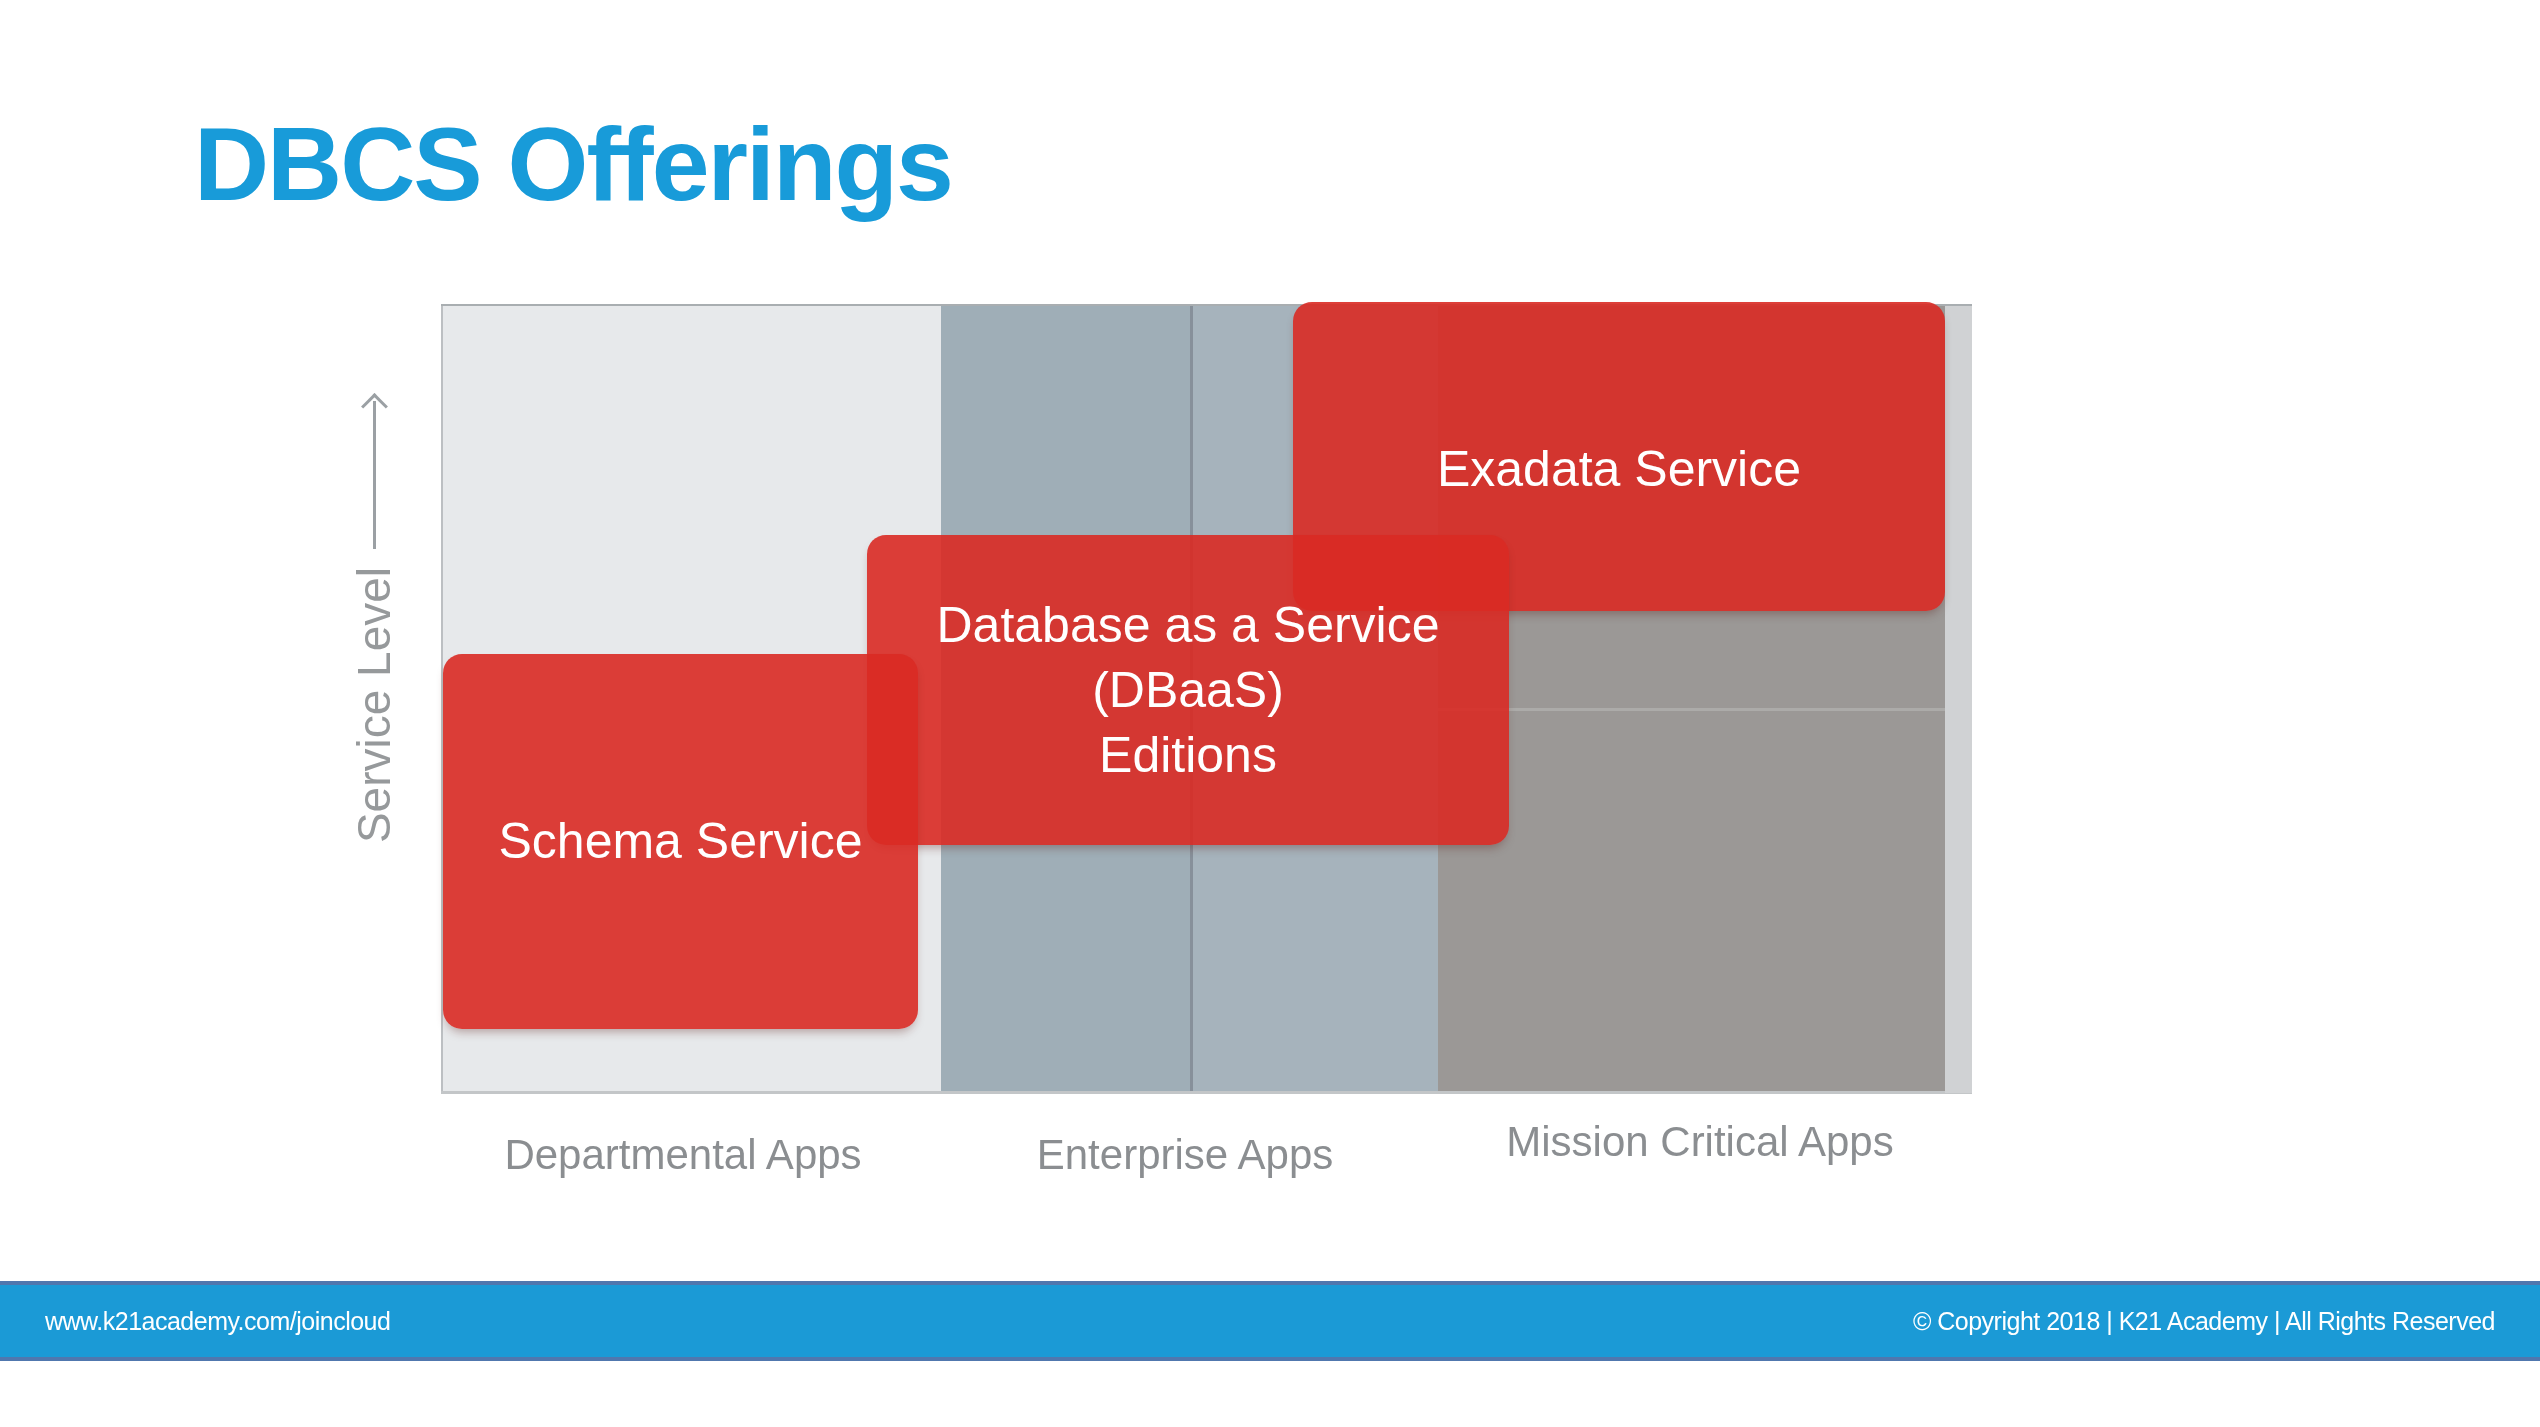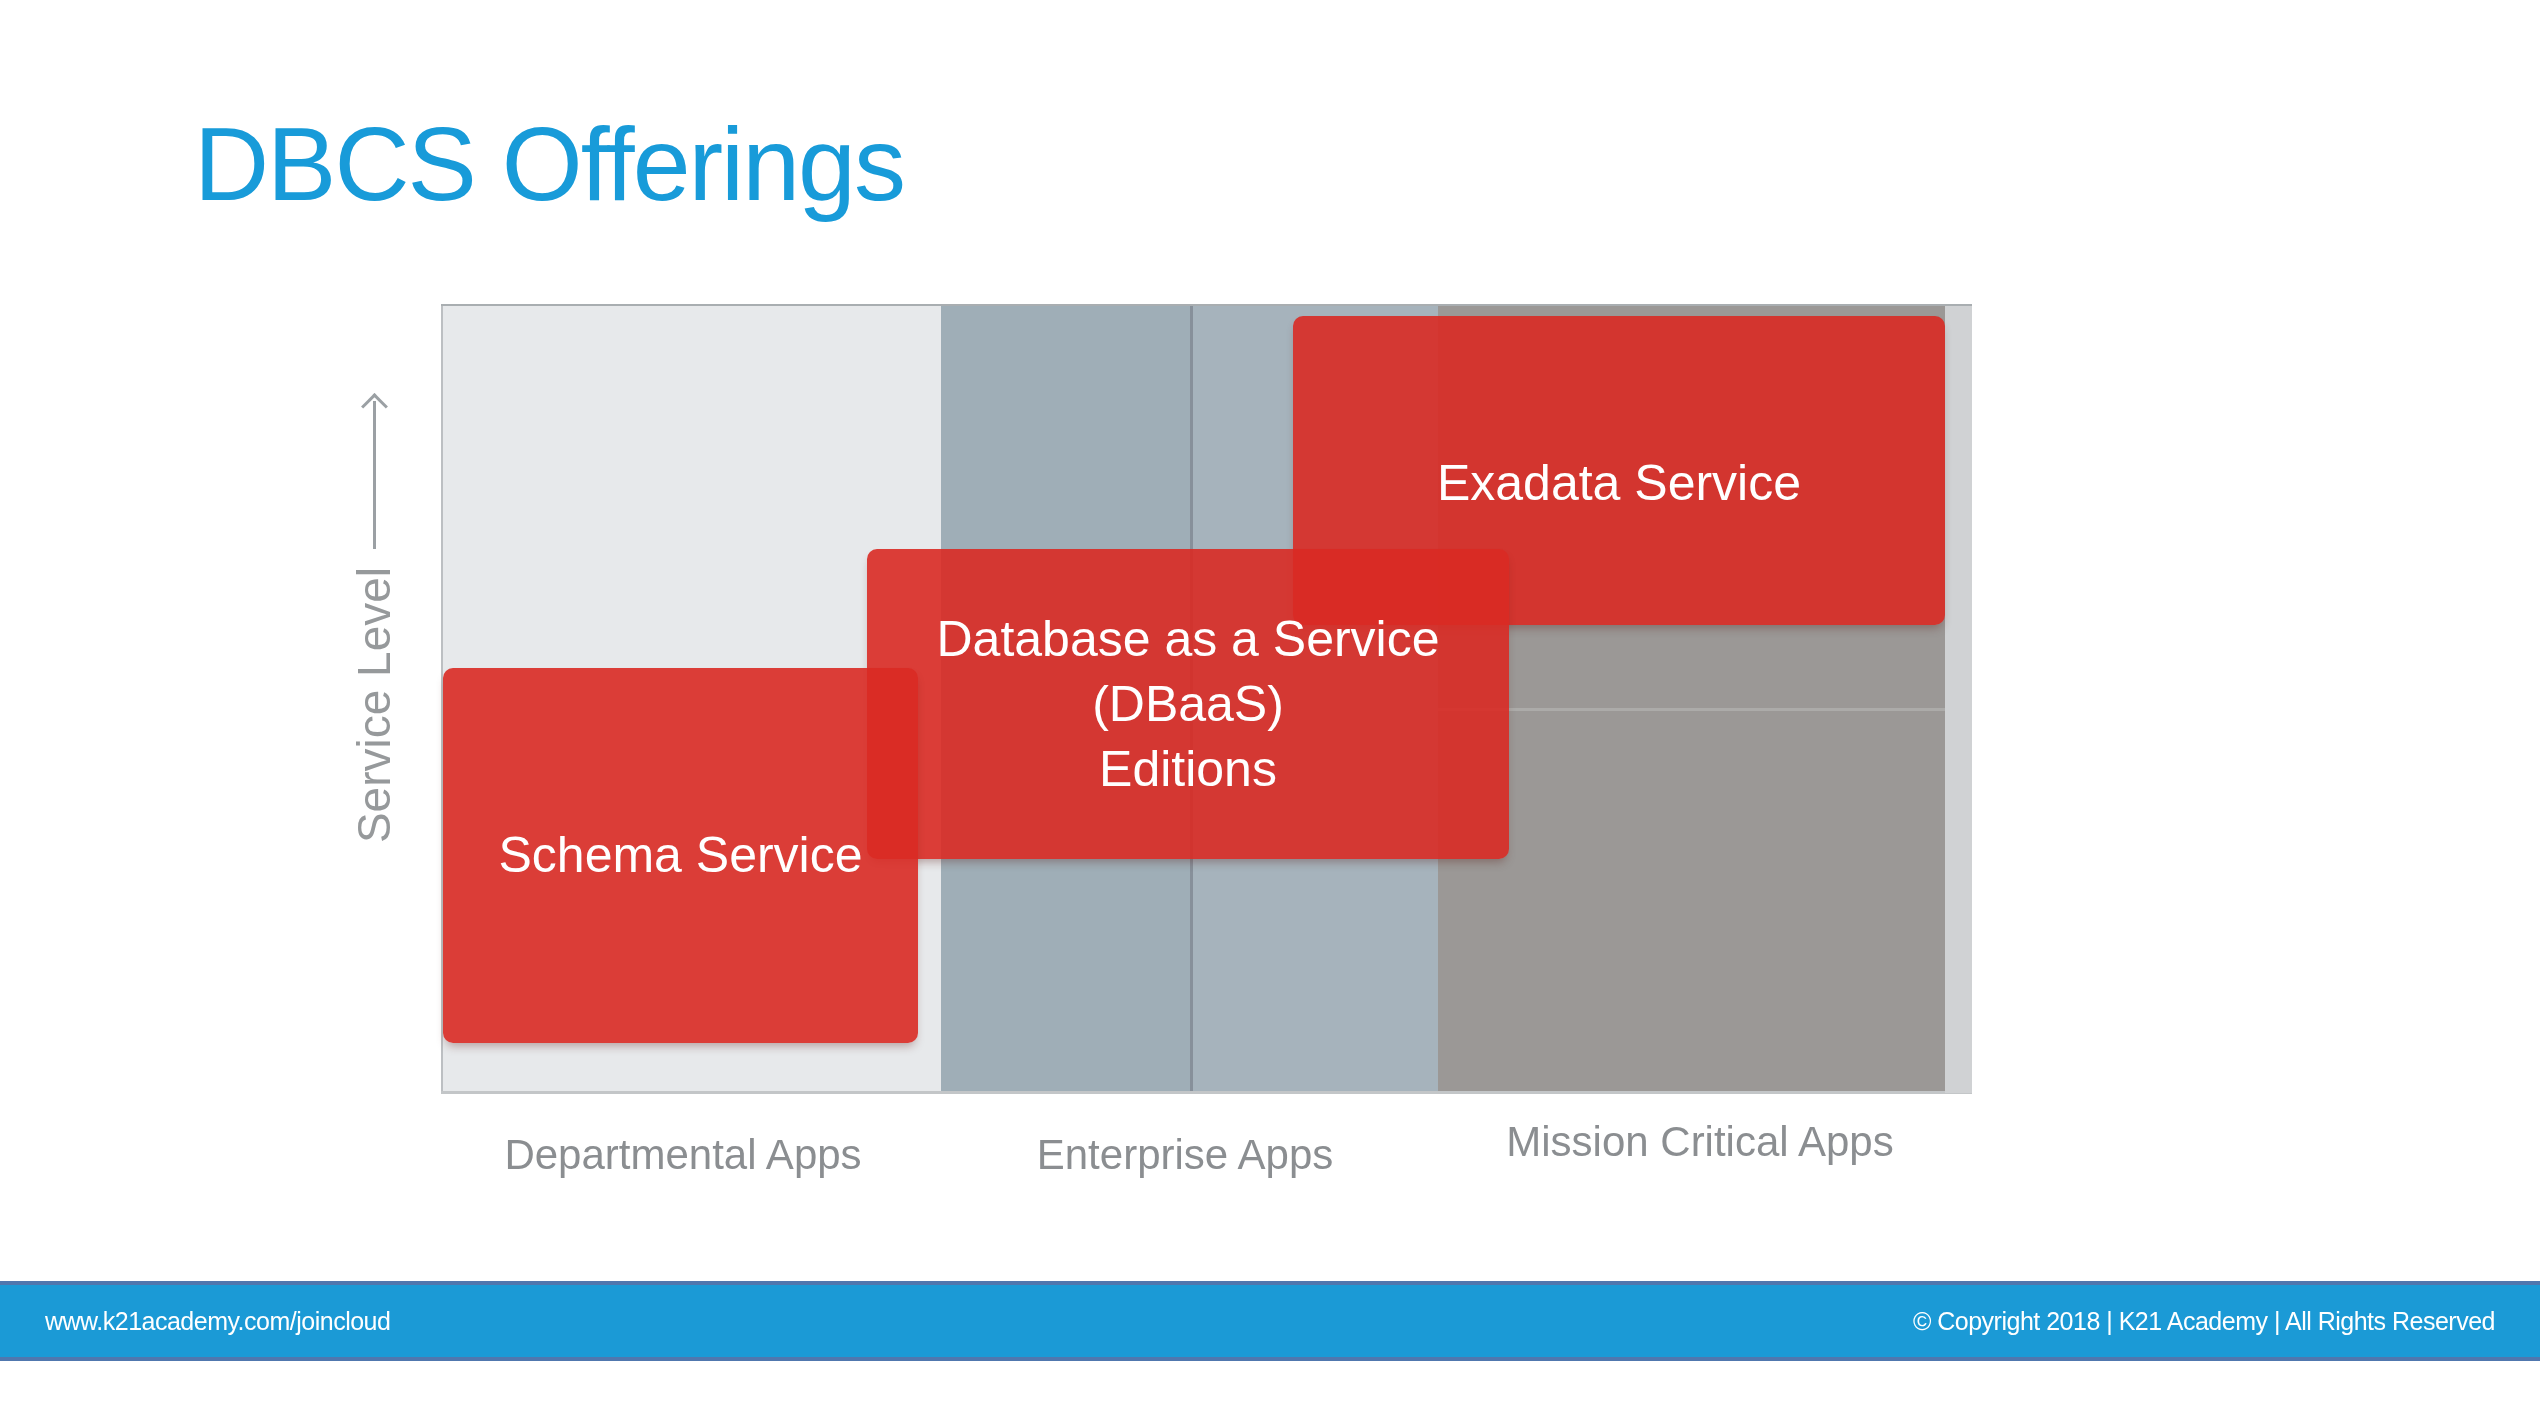--- a/index.html
+++ b/index.html
@@ -3,21 +3,21 @@
 <meta charset="utf-8">
 <style>
   html,body{margin:0;padding:0;background:#ffffff;}
   #slide{
     position:relative; width:2540px; height:1427px; background:#ffffff;
     font-family:"Liberation Sans", sans-serif; overflow:hidden;
   }
   
   .page-title{
     position:absolute; left:194px; top:112px;
-    font-size:104px; font-weight:normal; letter-spacing:-2px;
+    font-size:104px; font-weight:bold; letter-spacing:-2px;
     color:#189BD9; line-height:1; white-space:nowrap;
   }
   
   .logo{position:absolute; left:2088px; top:62px; width:390px; height:180px;}
   .logo-cloud{position:absolute; left:234px; top:6px; width:155px; height:94px; z-index:1;}
   .logo-name{
     position:absolute; left:4px; top:62px; z-index:2;
     font-size:68px; font-weight:bold; letter-spacing:-2px;
     color:#8DC63F; line-height:1; white-space:nowrap;
   }
@@ -34,24 +34,24 @@
   .col-seam-v{left:747px; width:3px; background:#87909A; height:100%; position:absolute; top:0;}
   .col-2b{left:750px; width:245px; background:#A6B3BC;}
   .col-3{left:995px; width:507px; background:#9B9896;}
   .col-seam-h{position:absolute; left:995px; top:402px; width:507px; height:3px; background:#ACABA9;}
   .plot-border-top{position:absolute; left:441px; top:304px; width:1531px; height:2px; background:#A9AEB1;}
   .plot-border-left{position:absolute; left:441px; top:306px; width:2px; height:787px; background:#BCBFC2;}
   .plot-border-bottom{position:absolute; left:441px; top:1091px; width:1531px; height:3px; background:#C3C6C8;}
   .plot-gutter-right{position:absolute; left:1945px; top:306px; width:27px; height:787px; background:#D0D2D4;}
   
   .svc-box{
-    position:absolute; border-radius:10px; background:rgba(217,42,36,0.90);
+    position:absolute; border-radius:19px; background:rgba(217,42,36,0.90);
     color:#ffffff; font-size:50px; line-height:1.3;
     display:flex; flex-direction:column; align-items:center; justify-content:center;
-    text-align:center; box-shadow:0 6px 10px -3px rgba(90,25,20,0.35);margin-top:14px;
+    text-align:center; box-shadow:0 6px 10px -3px rgba(90,25,20,0.35);
   }
   .box-exadata{left:1293px; top:302px; width:652px; height:309px; z-index:3; padding-top:26px; box-sizing:border-box;}
   .box-dbaas  {left:867px;  top:535px; width:642px; height:310px; z-index:4;text-align:center;}
   .box-schema {left:443px;  top:654px; width:475px; height:375px; z-index:5;}
   .svc-box .line{display:block;}
   
   .service-axis{
     position:absolute; left:124px; top:596px; width:500px; height:48px;
     transform:rotate(-90deg);
     display:flex; align-items:center; justify-content:center;

